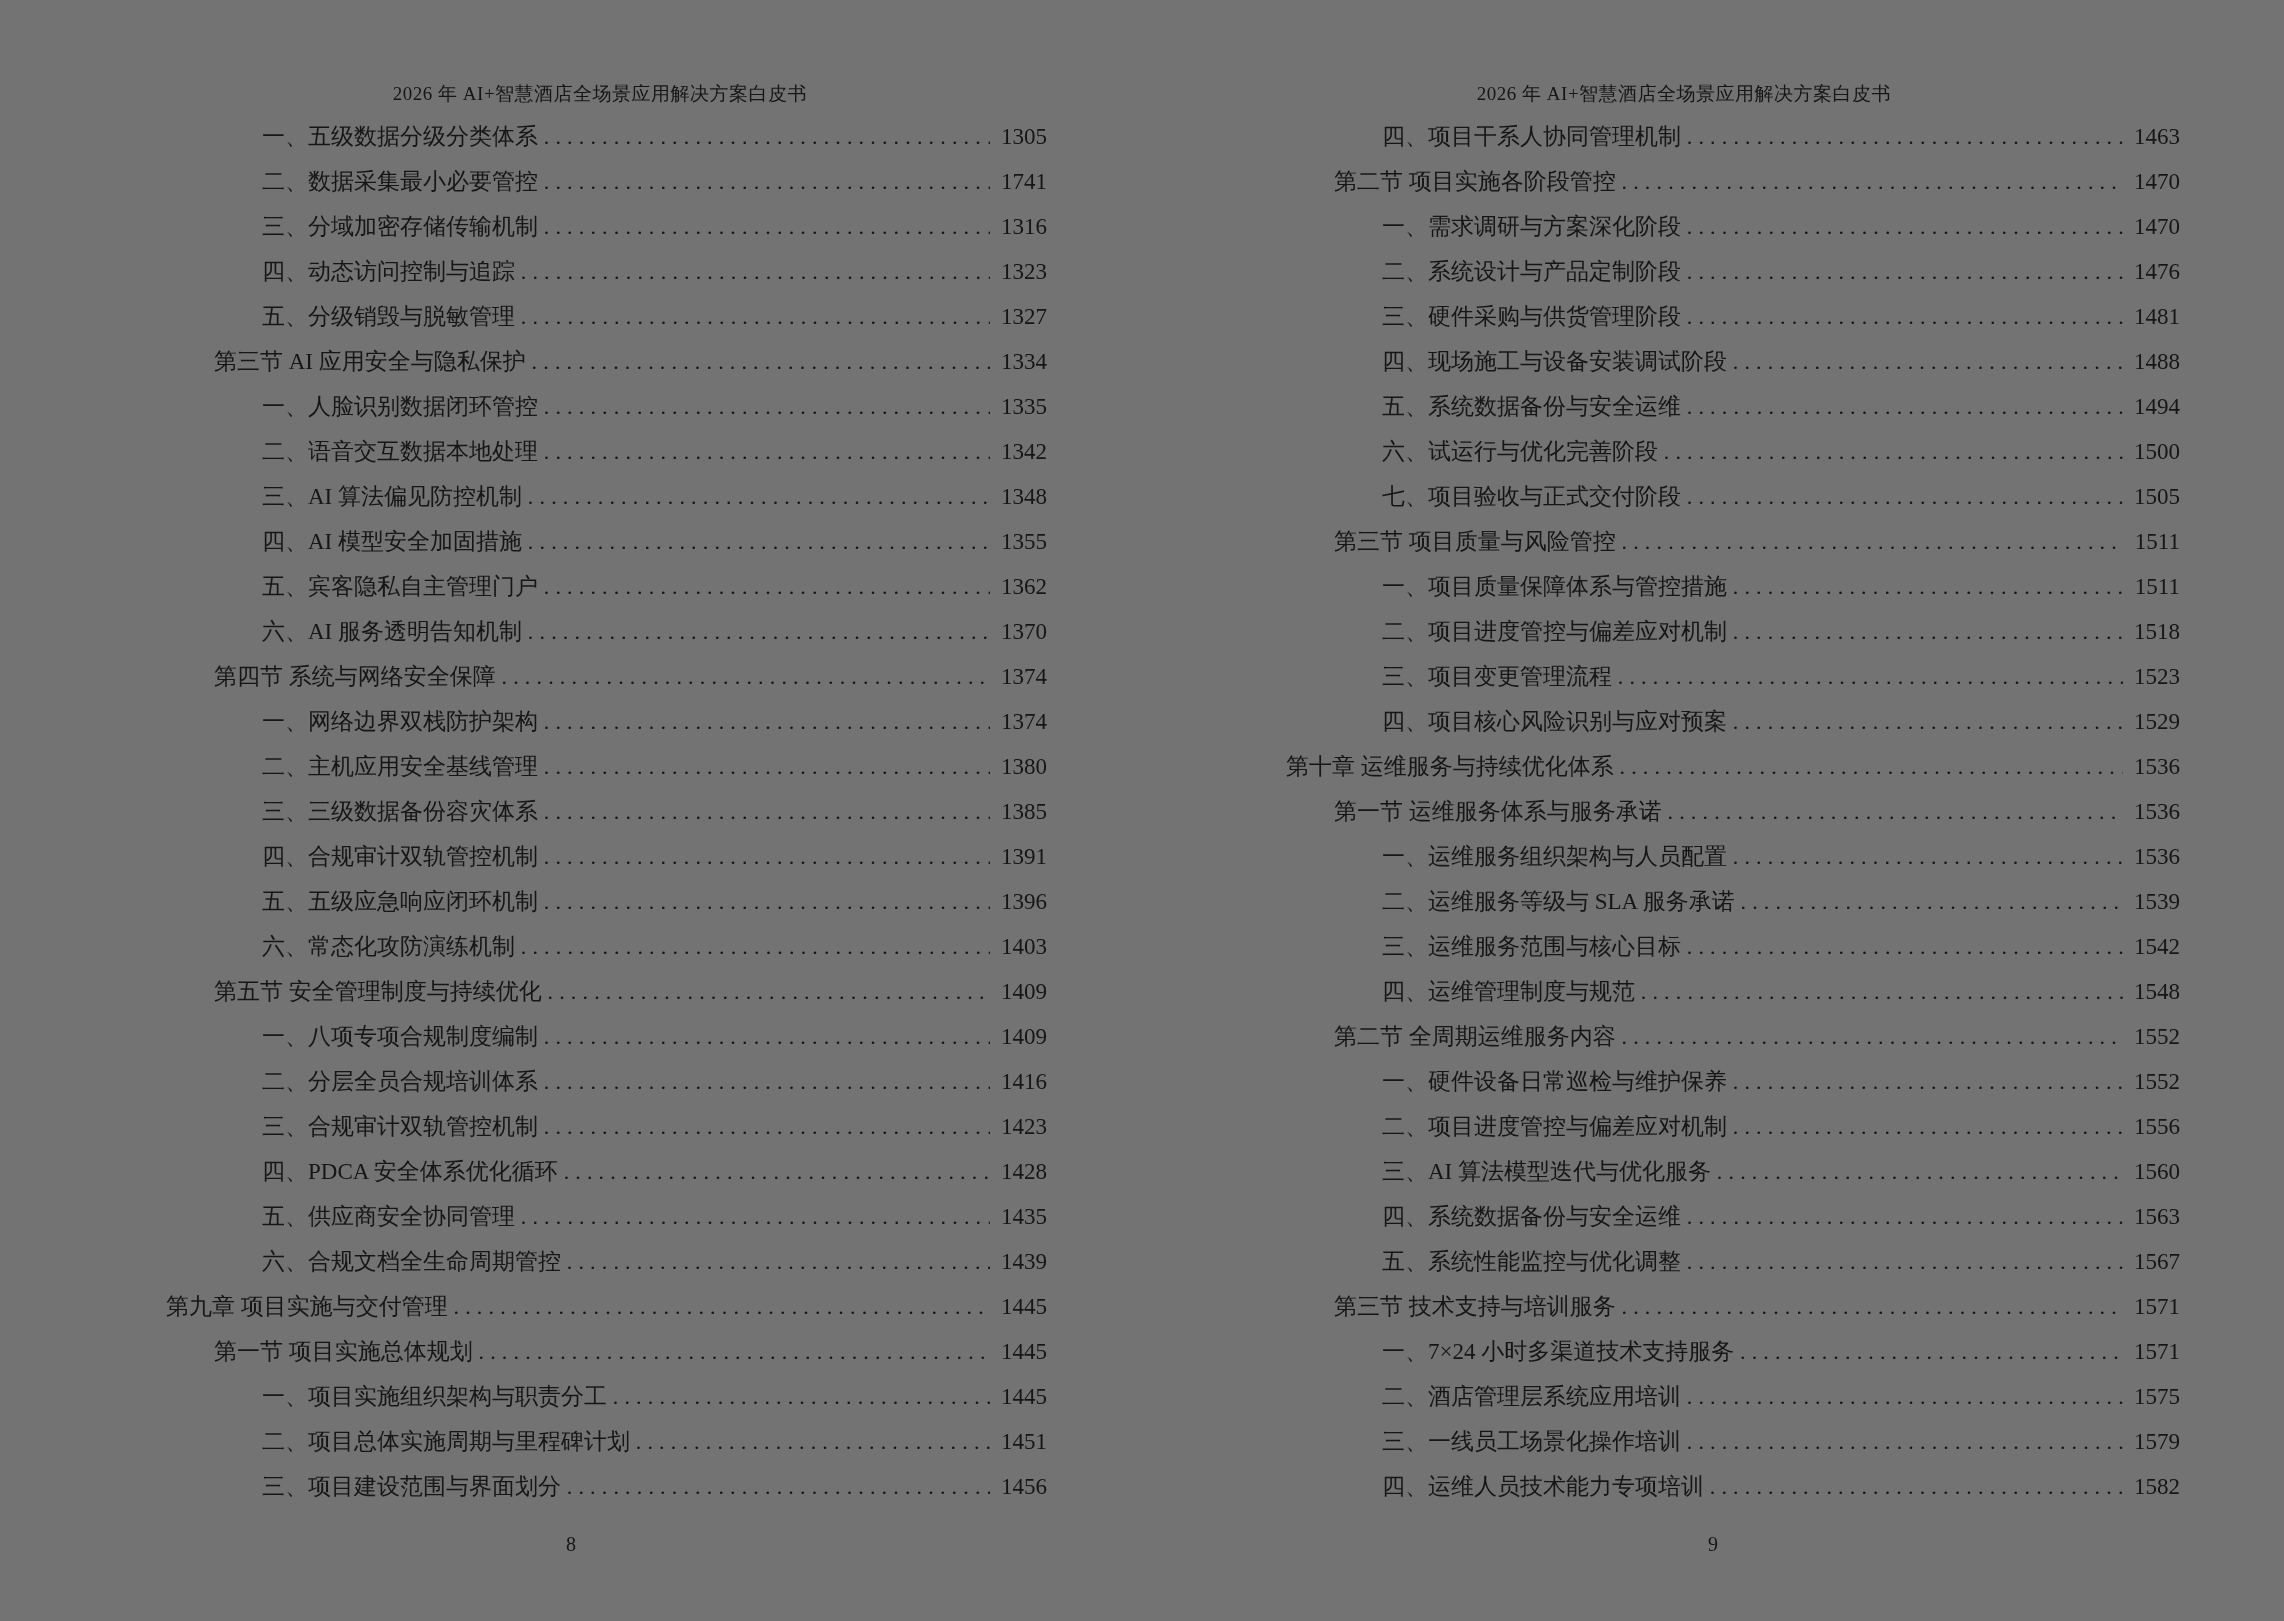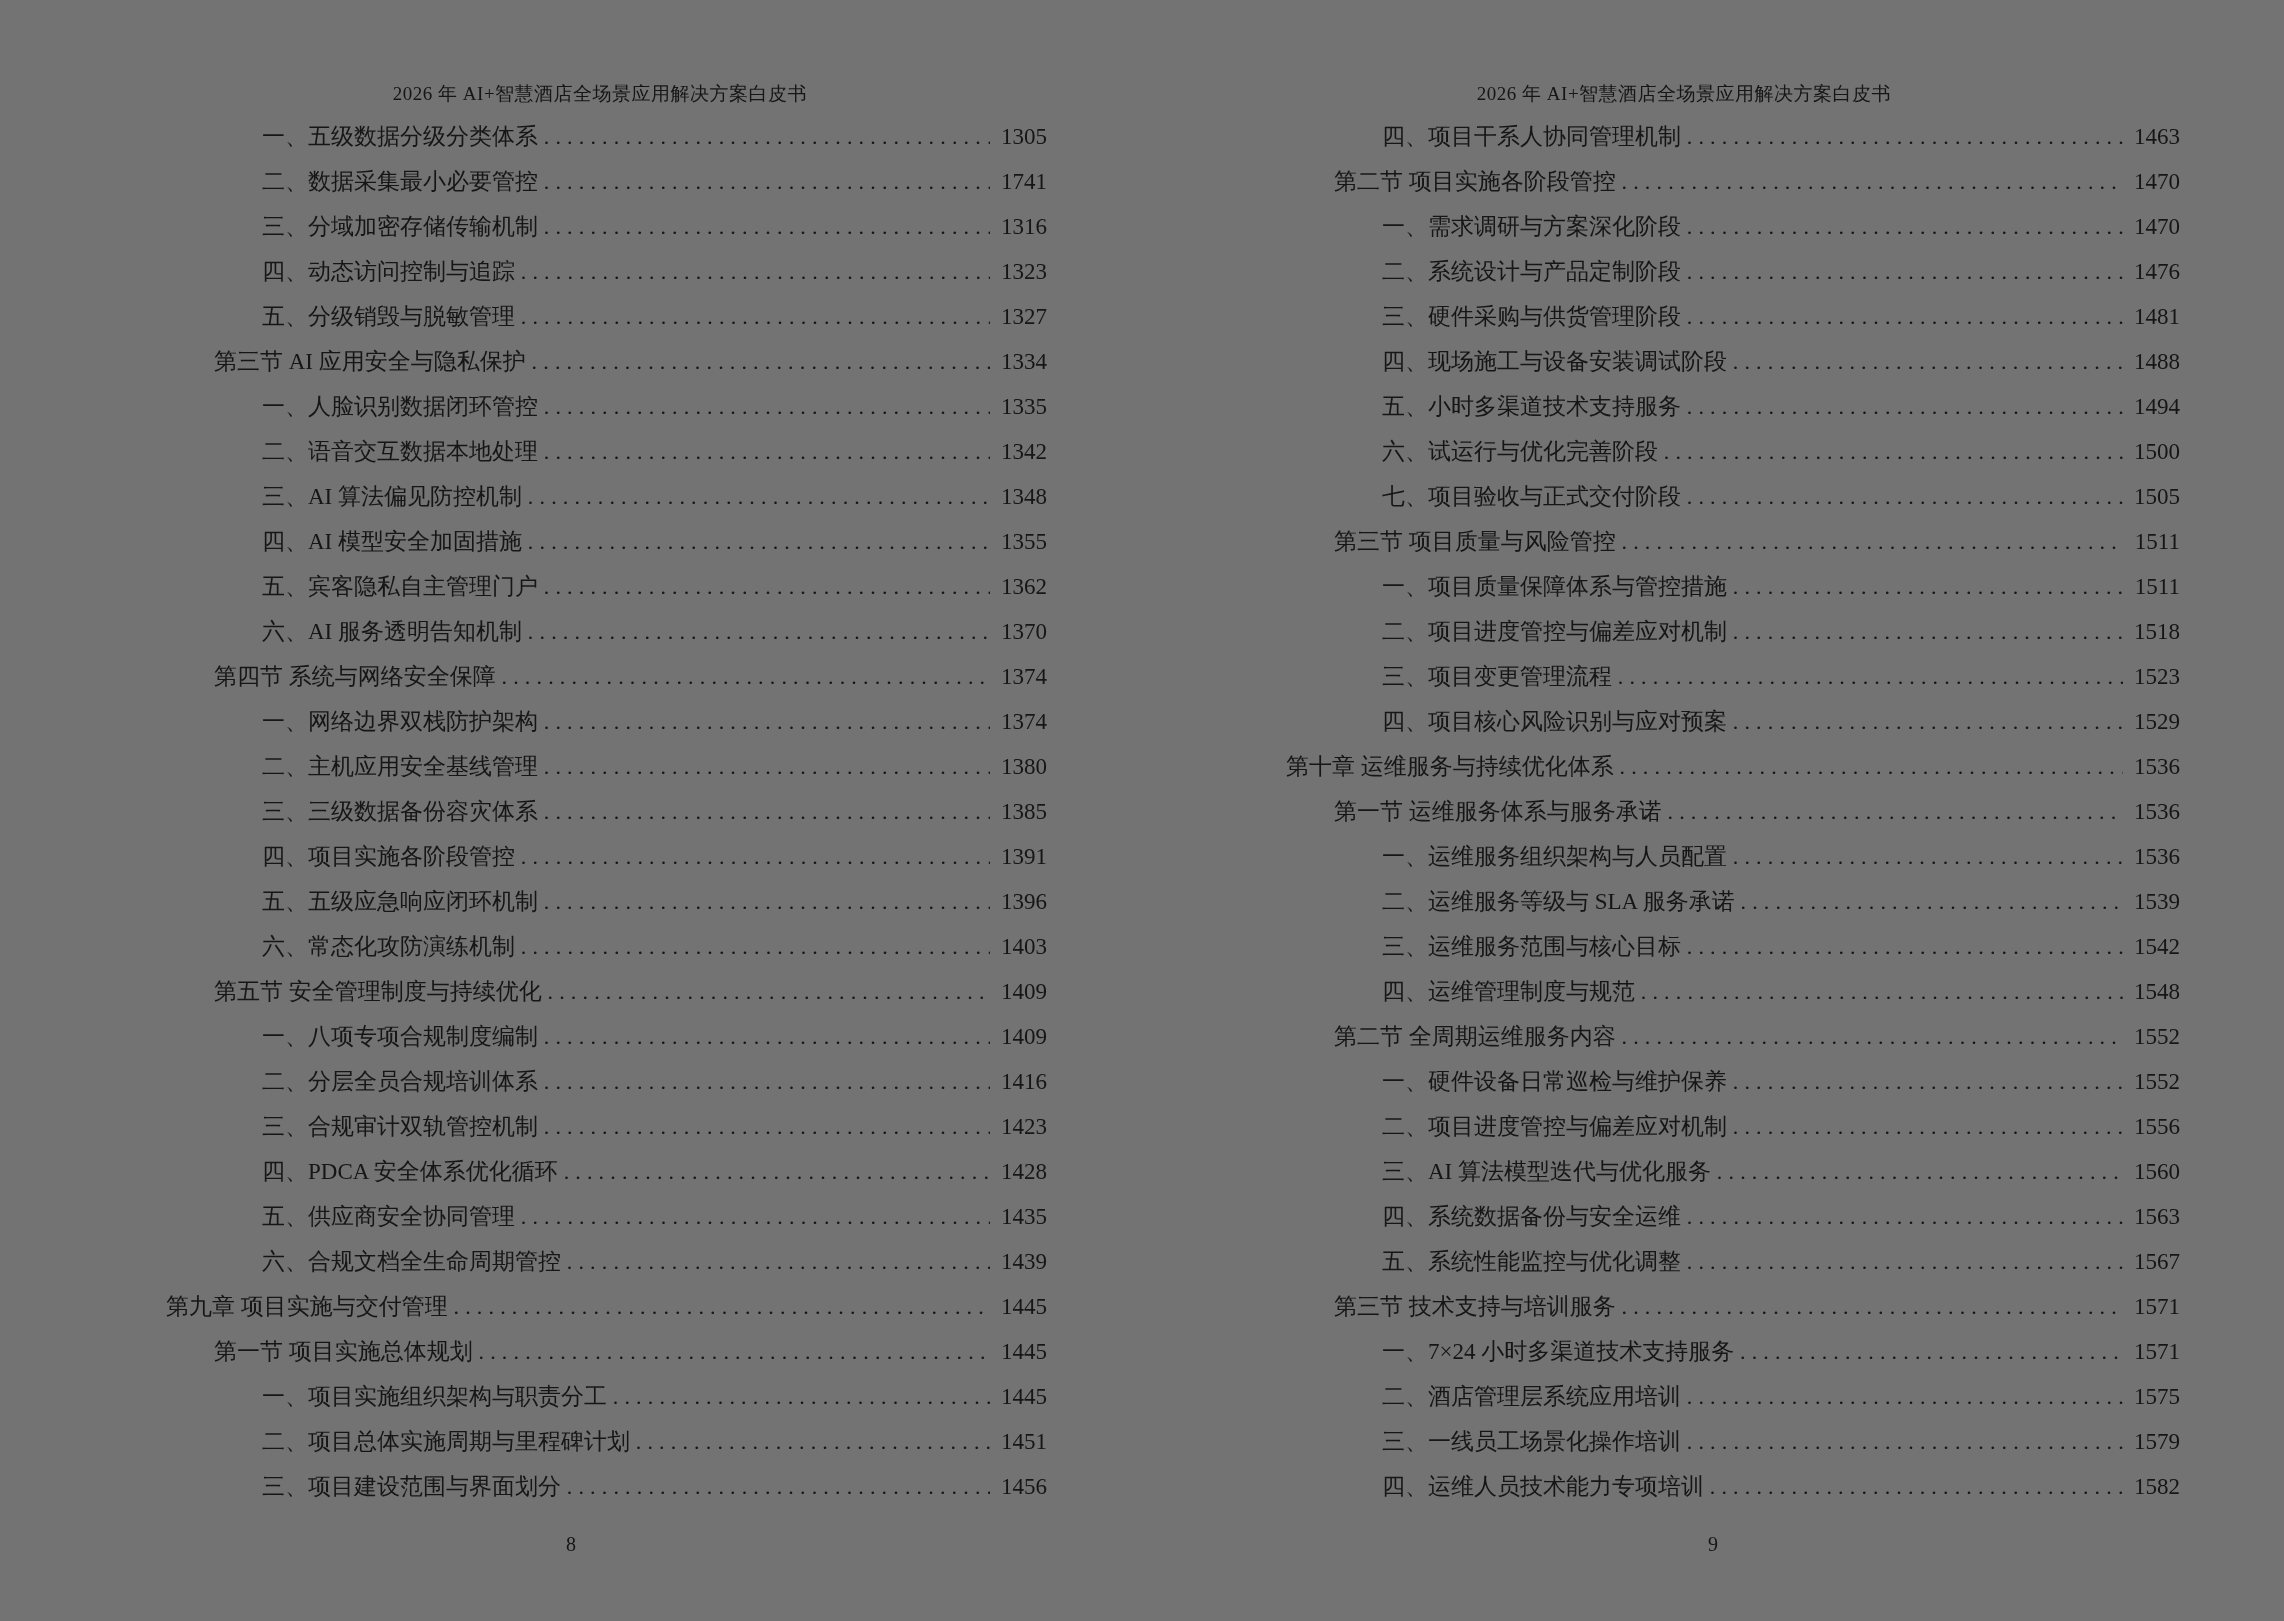--- a/index.html
+++ b/index.html
@@ -170,21 +170,21 @@
     <span class="t">二、主机应用安全基线管理</span>
     <span class="dots">................................................................................................................................................................</span>
     <span class="num">1380</span>
   </div>
         <div class="row level-item">
     <span class="t">三、三级数据备份容灾体系</span>
     <span class="dots">................................................................................................................................................................</span>
     <span class="num">1385</span>
   </div>
         <div class="row level-item">
-    <span class="t">四、项目实施各阶段管控</span>
+    <span class="t">四、合规审计双轨管控机制</span>
     <span class="dots">................................................................................................................................................................</span>
     <span class="num">1391</span>
   </div>
         <div class="row level-item">
     <span class="t">五、五级应急响应闭环机制</span>
     <span class="dots">................................................................................................................................................................</span>
     <span class="num">1396</span>
   </div>
         <div class="row level-item">
     <span class="t">六、常态化攻防演练机制</span>
@@ -281,21 +281,21 @@
     <span class="t">三、硬件采购与供货管理阶段</span>
     <span class="dots">................................................................................................................................................................</span>
     <span class="num">1481</span>
   </div>
         <div class="row level-item">
     <span class="t">四、现场施工与设备安装调试阶段</span>
     <span class="dots">................................................................................................................................................................</span>
     <span class="num">1488</span>
   </div>
         <div class="row level-item">
-    <span class="t">五、小时多渠道技术支持服务</span>
+    <span class="t">五、系统数据备份与安全运维</span>
     <span class="dots">................................................................................................................................................................</span>
     <span class="num">1494</span>
   </div>
         <div class="row level-item">
     <span class="t">六、试运行与优化完善阶段</span>
     <span class="dots">................................................................................................................................................................</span>
     <span class="num">1500</span>
   </div>
         <div class="row level-item">
     <span class="t">七、项目验收与正式交付阶段</span>

